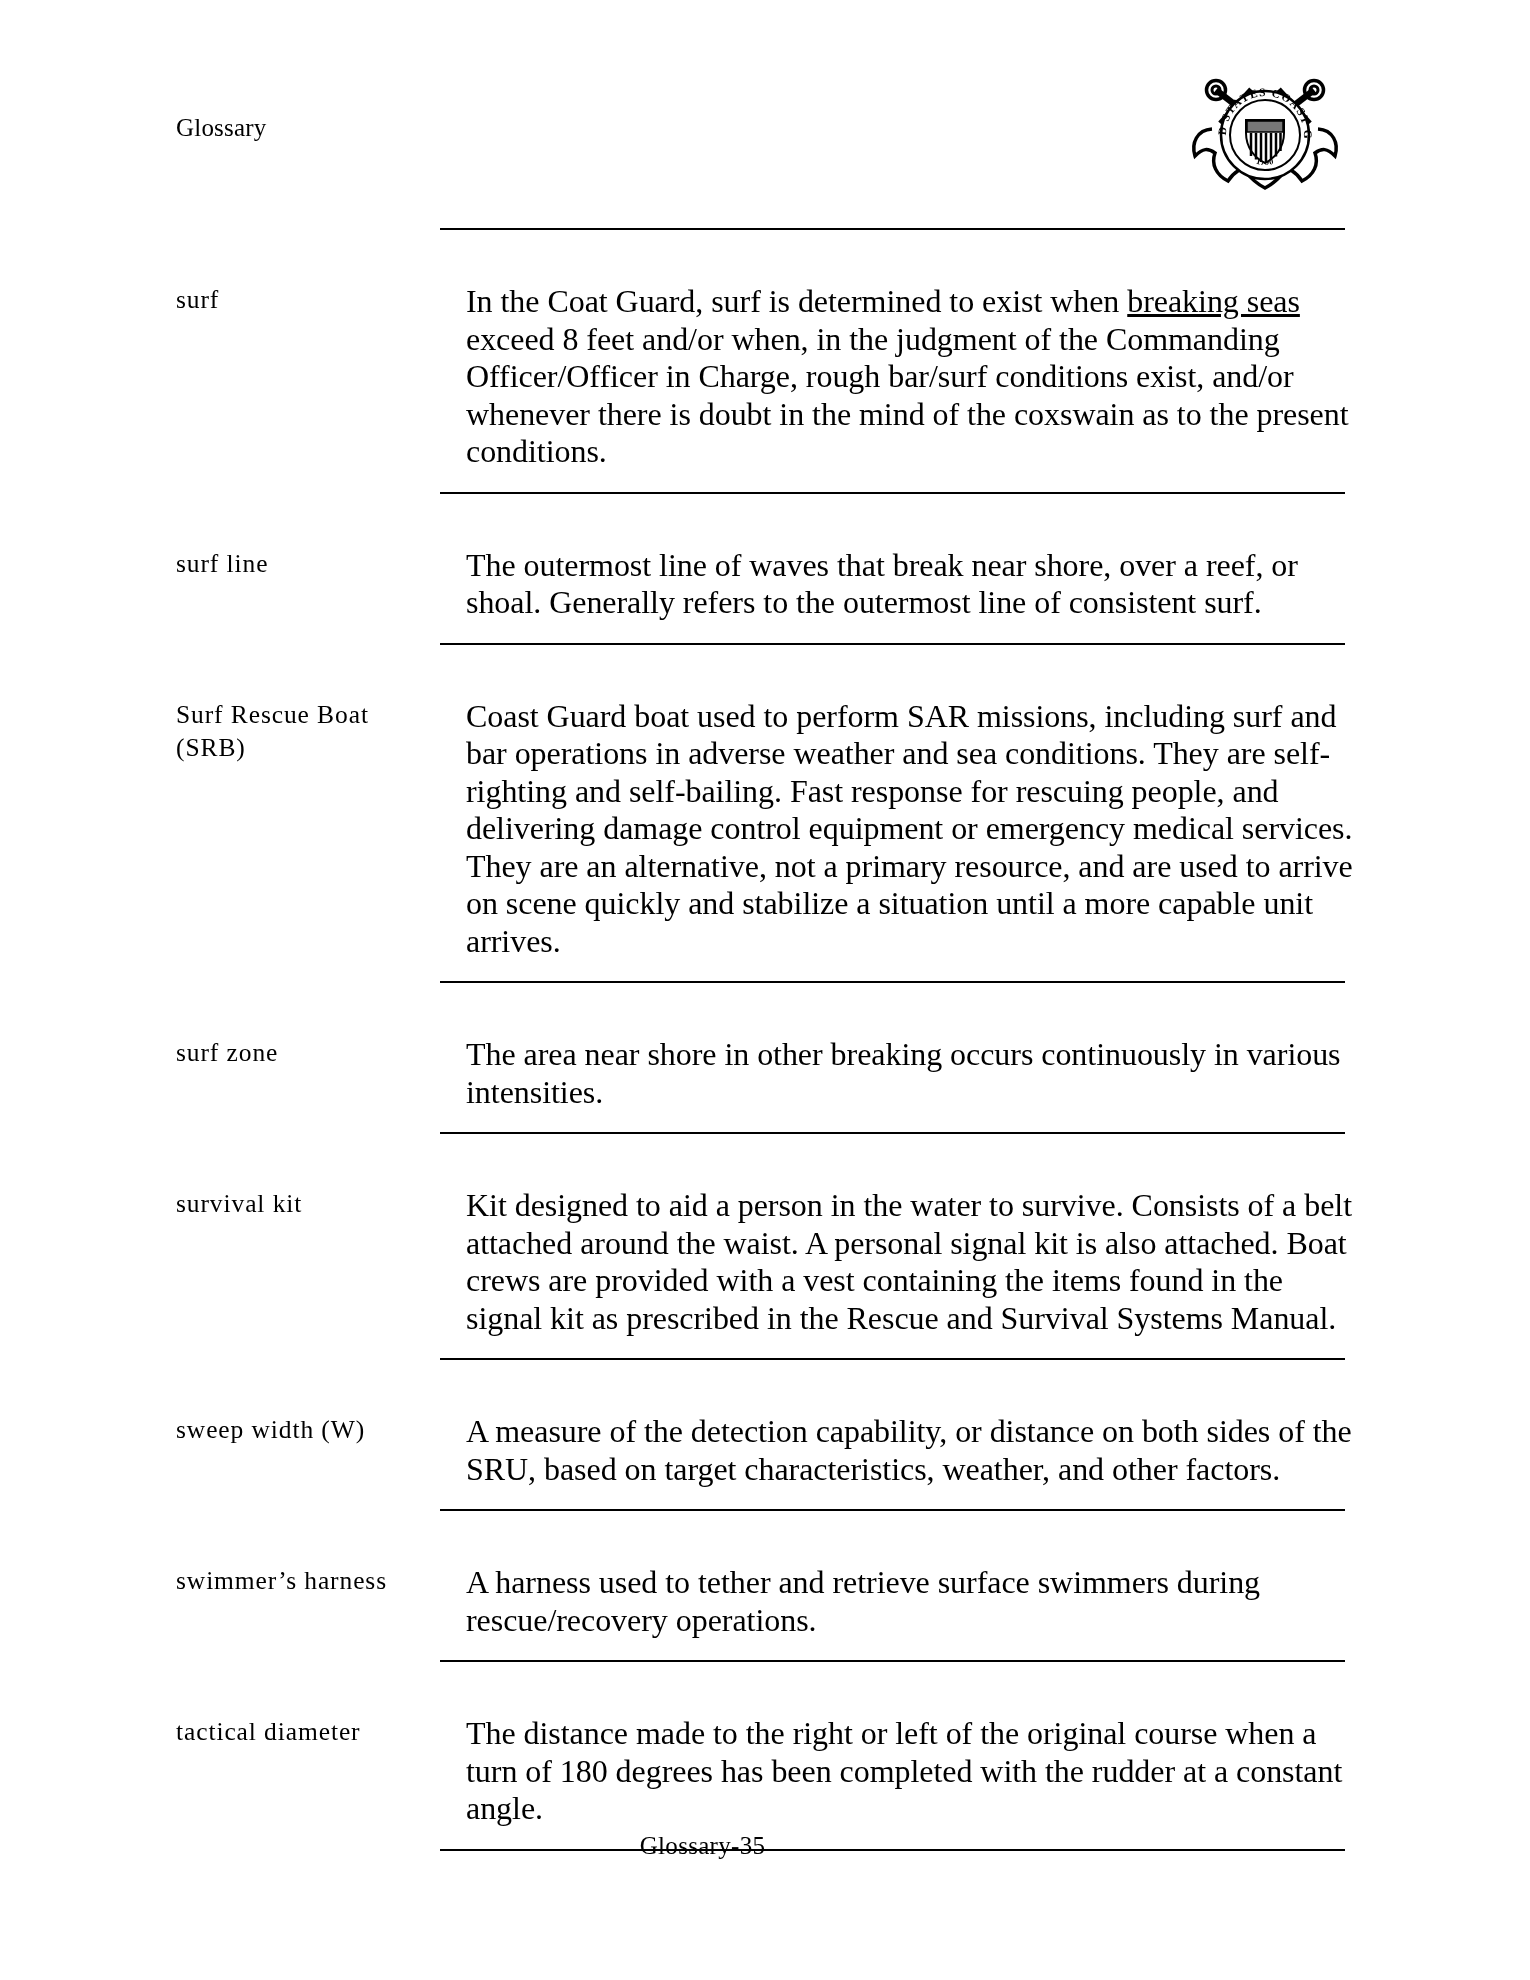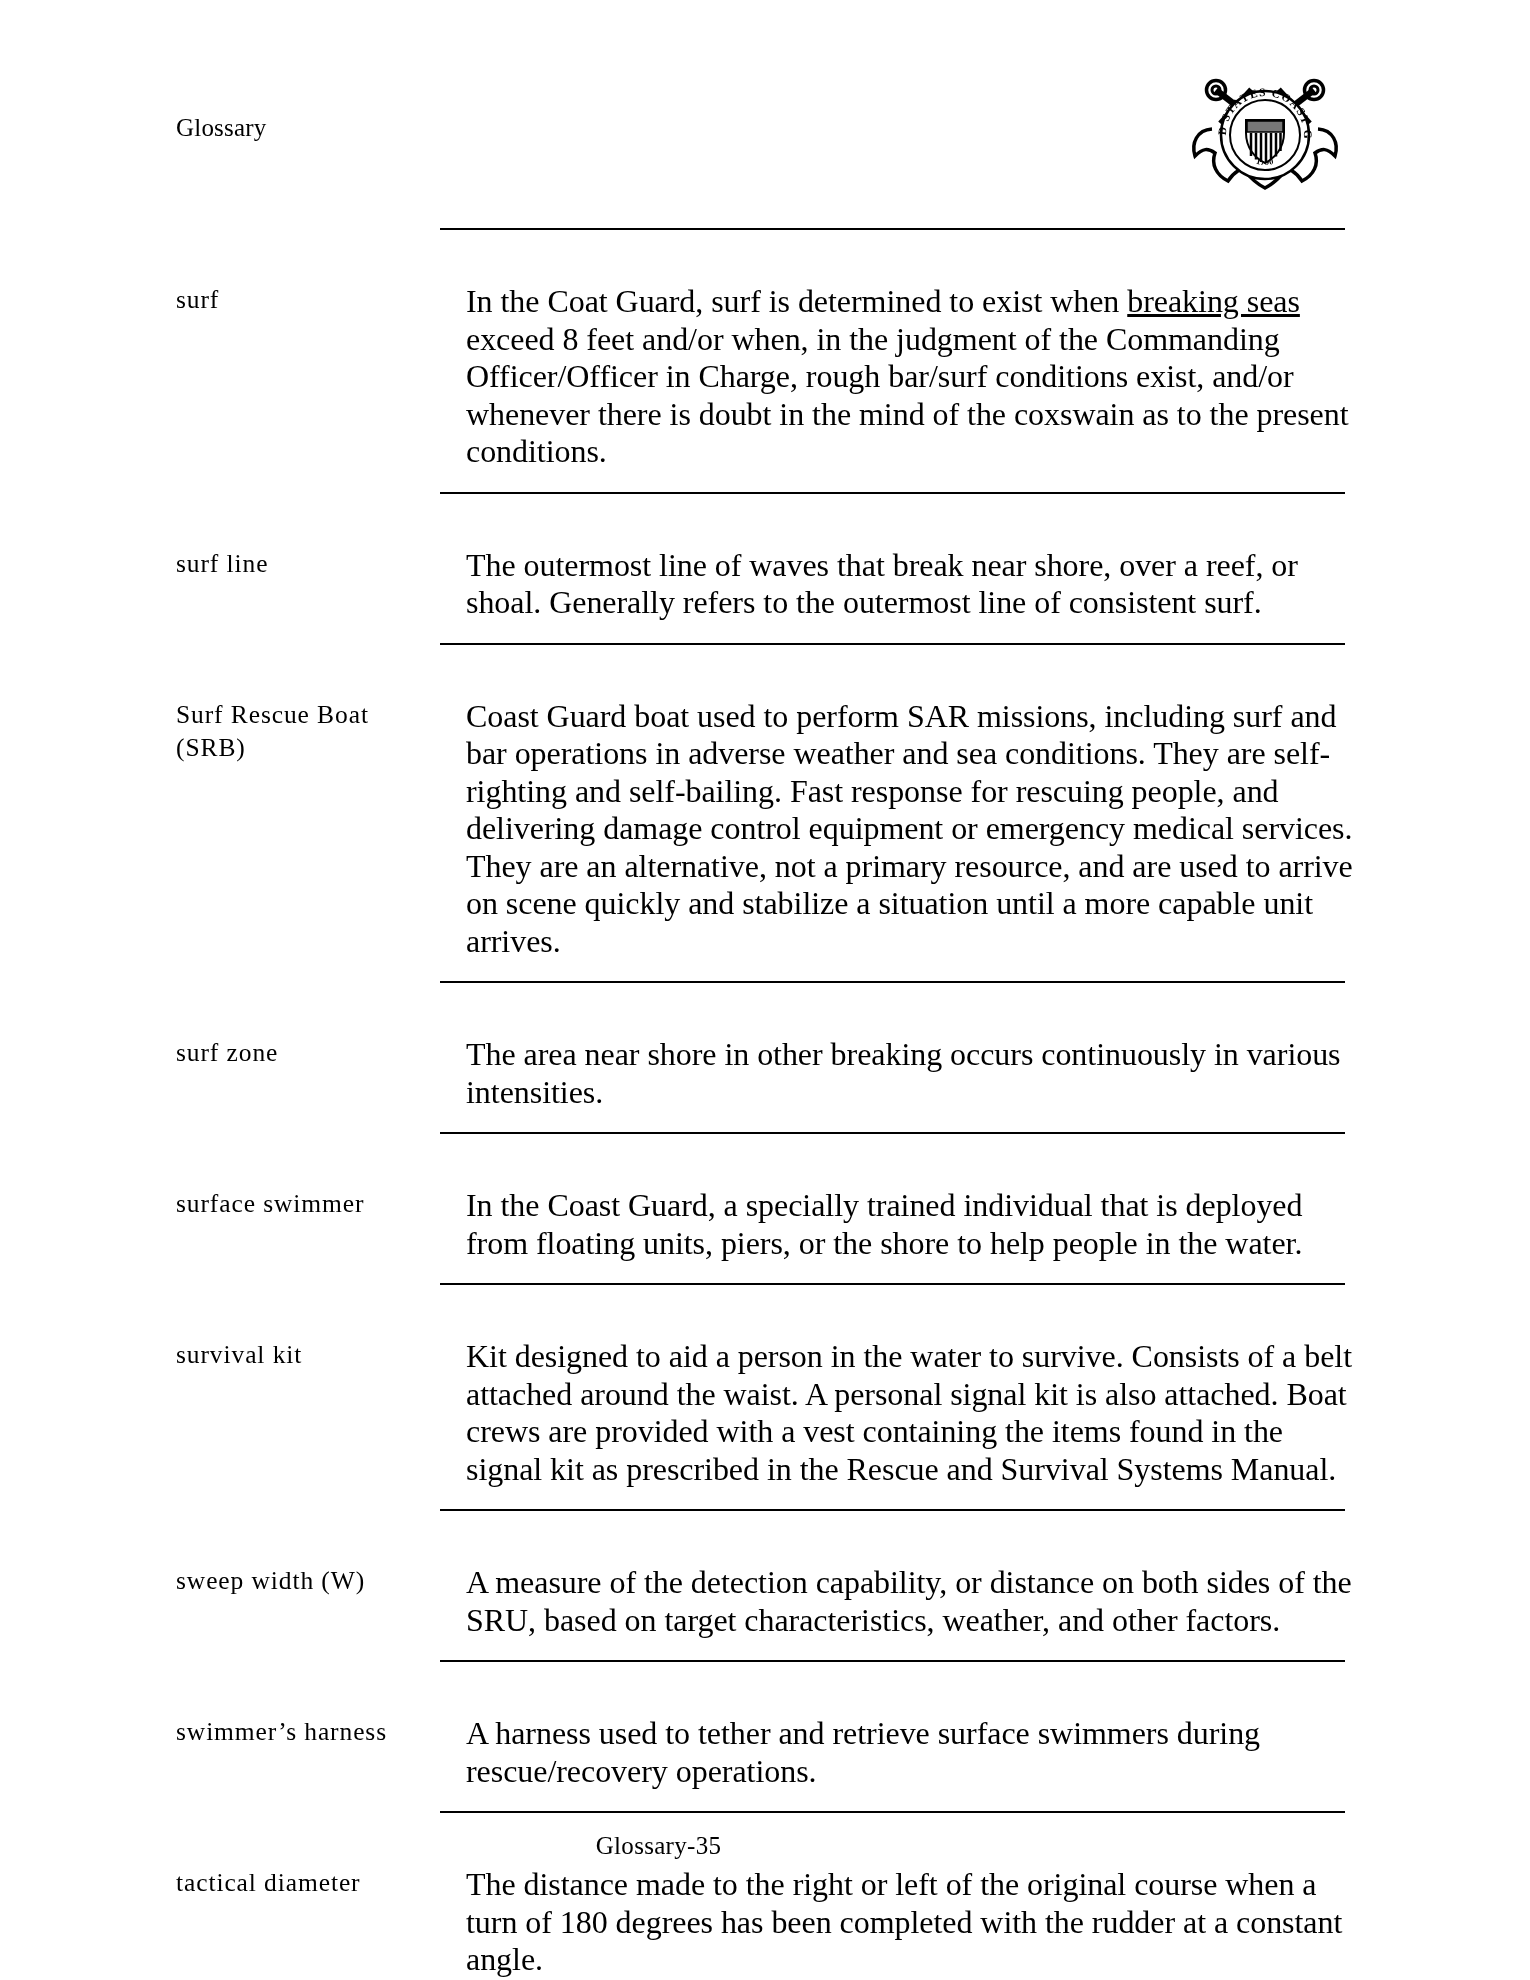--- a/index.html
+++ b/index.html
@@ -102,20 +102,21 @@
 
   
   .footer {
     position: absolute;
     left: 0;
     top: 1832px;
     width: 1317px;
     text-align: center;
     font-size: 25px;
     letter-spacing: 0.3px;
+    padding-left: 44px;
   }
   .footer-text { display: inline-block; }
 </style>
 </head>
 <body>
 
 <div class="page">
 
   <div class="header">
     <div class="header-title">Glossary</div>
@@ -216,29 +217,20 @@
     <div class="entry">
       <div class="rule rule-top"></div>
       <div class="entry-inner">
         <div class="term-col">
           <span class="term-line">surf zone</span>
         </div>
         <div class="def-col">The area near shore in other breaking occurs continuously in various intensities.</div>
       </div>
     </div>
 
-    <div class="entry">
-      <div class="rule rule-top"></div>
-      <div class="entry-inner">
-        <div class="term-col">
-          <span class="term-line">surface swimmer</span>
-        </div>
-        <div class="def-col">In the Coast Guard, a specially trained individual that is deployed from floating units, piers, or the shore to help people in the water.</div>
-      </div>
-    </div>
 
     <div class="entry">
       <div class="rule rule-top"></div>
       <div class="entry-inner">
         <div class="term-col">
           <span class="term-line">survival kit</span>
         </div>
         <div class="def-col">Kit designed to aid a person in the water to survive. Consists of a belt attached around the waist. A personal signal kit is also attached. Boat crews are provided with a vest containing the items found in the signal kit as prescribed in the Rescue and Survival Systems Manual.</div>
       </div>
     </div>

